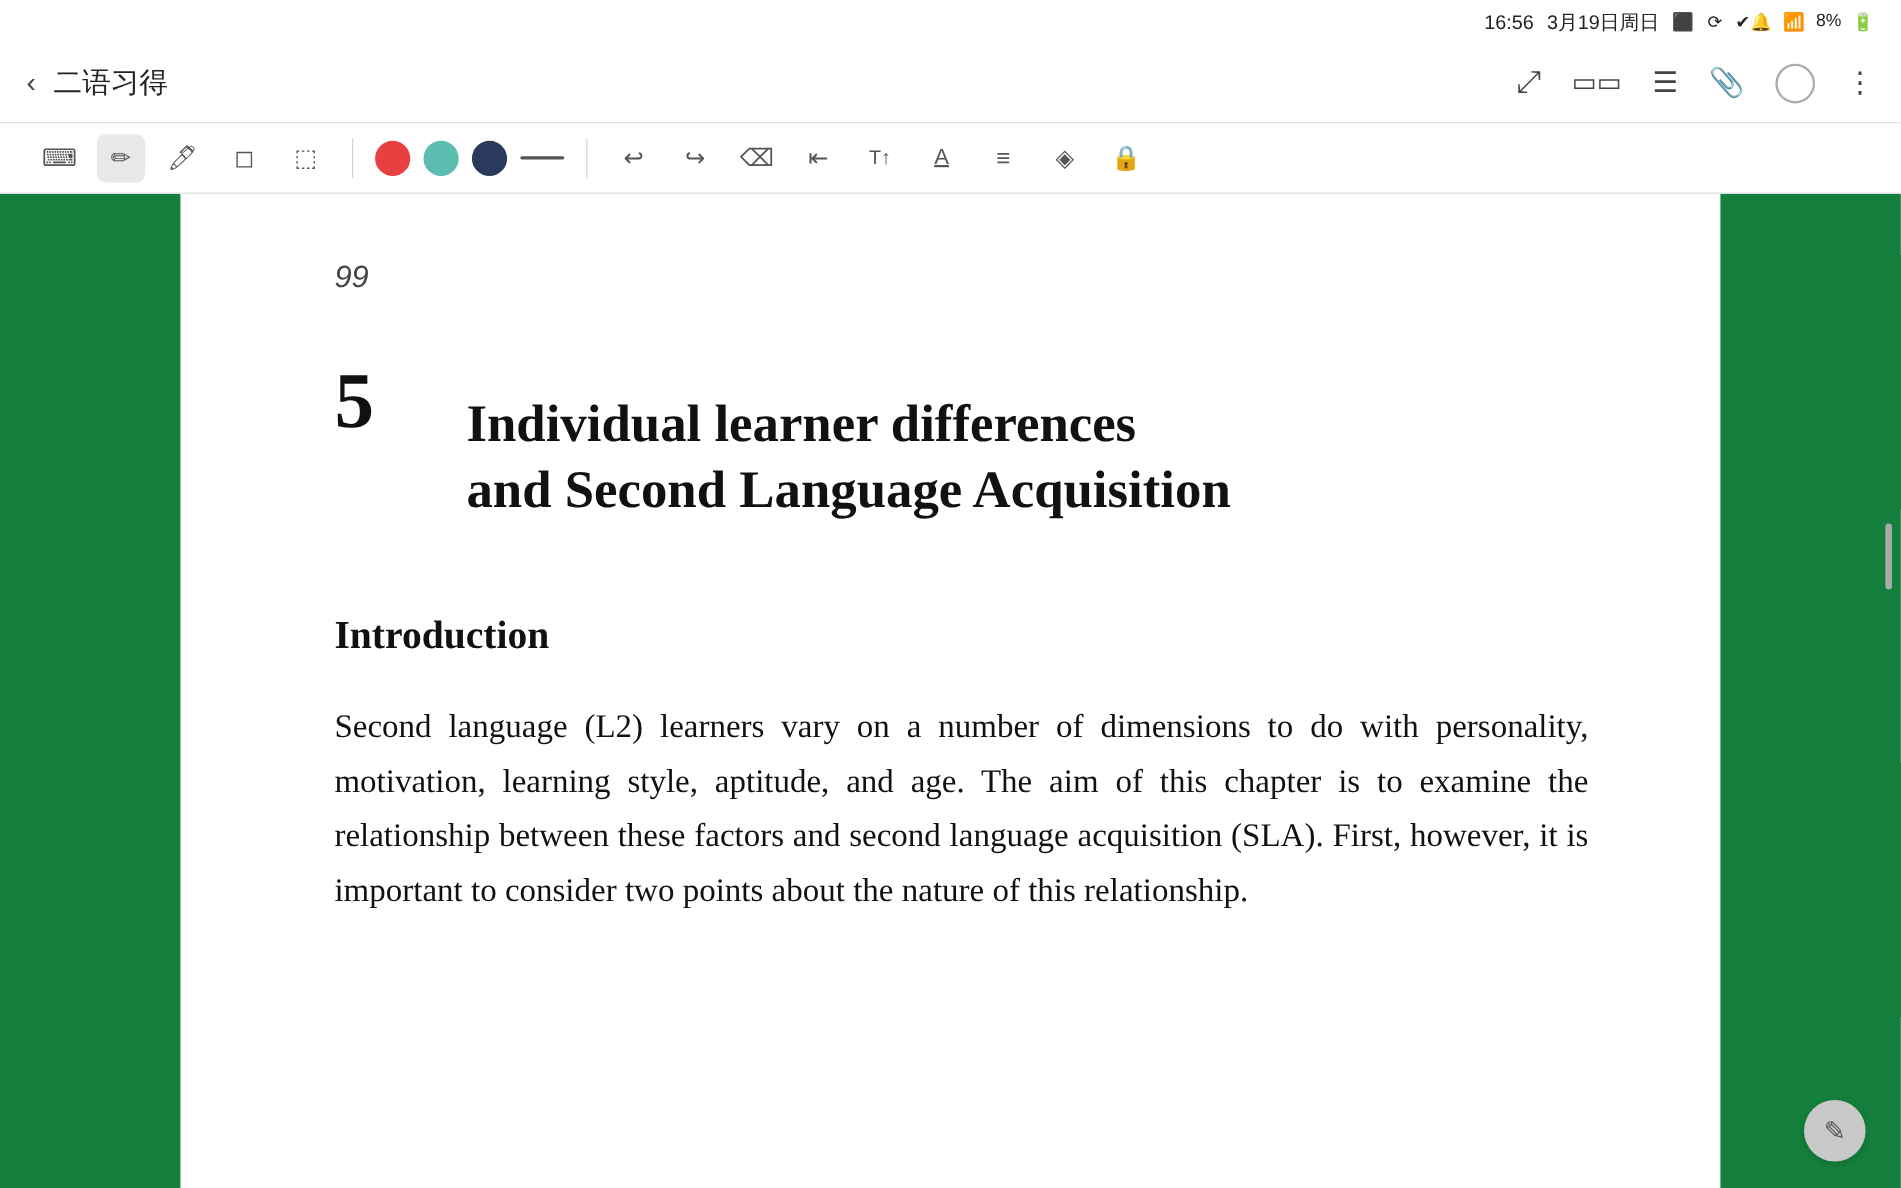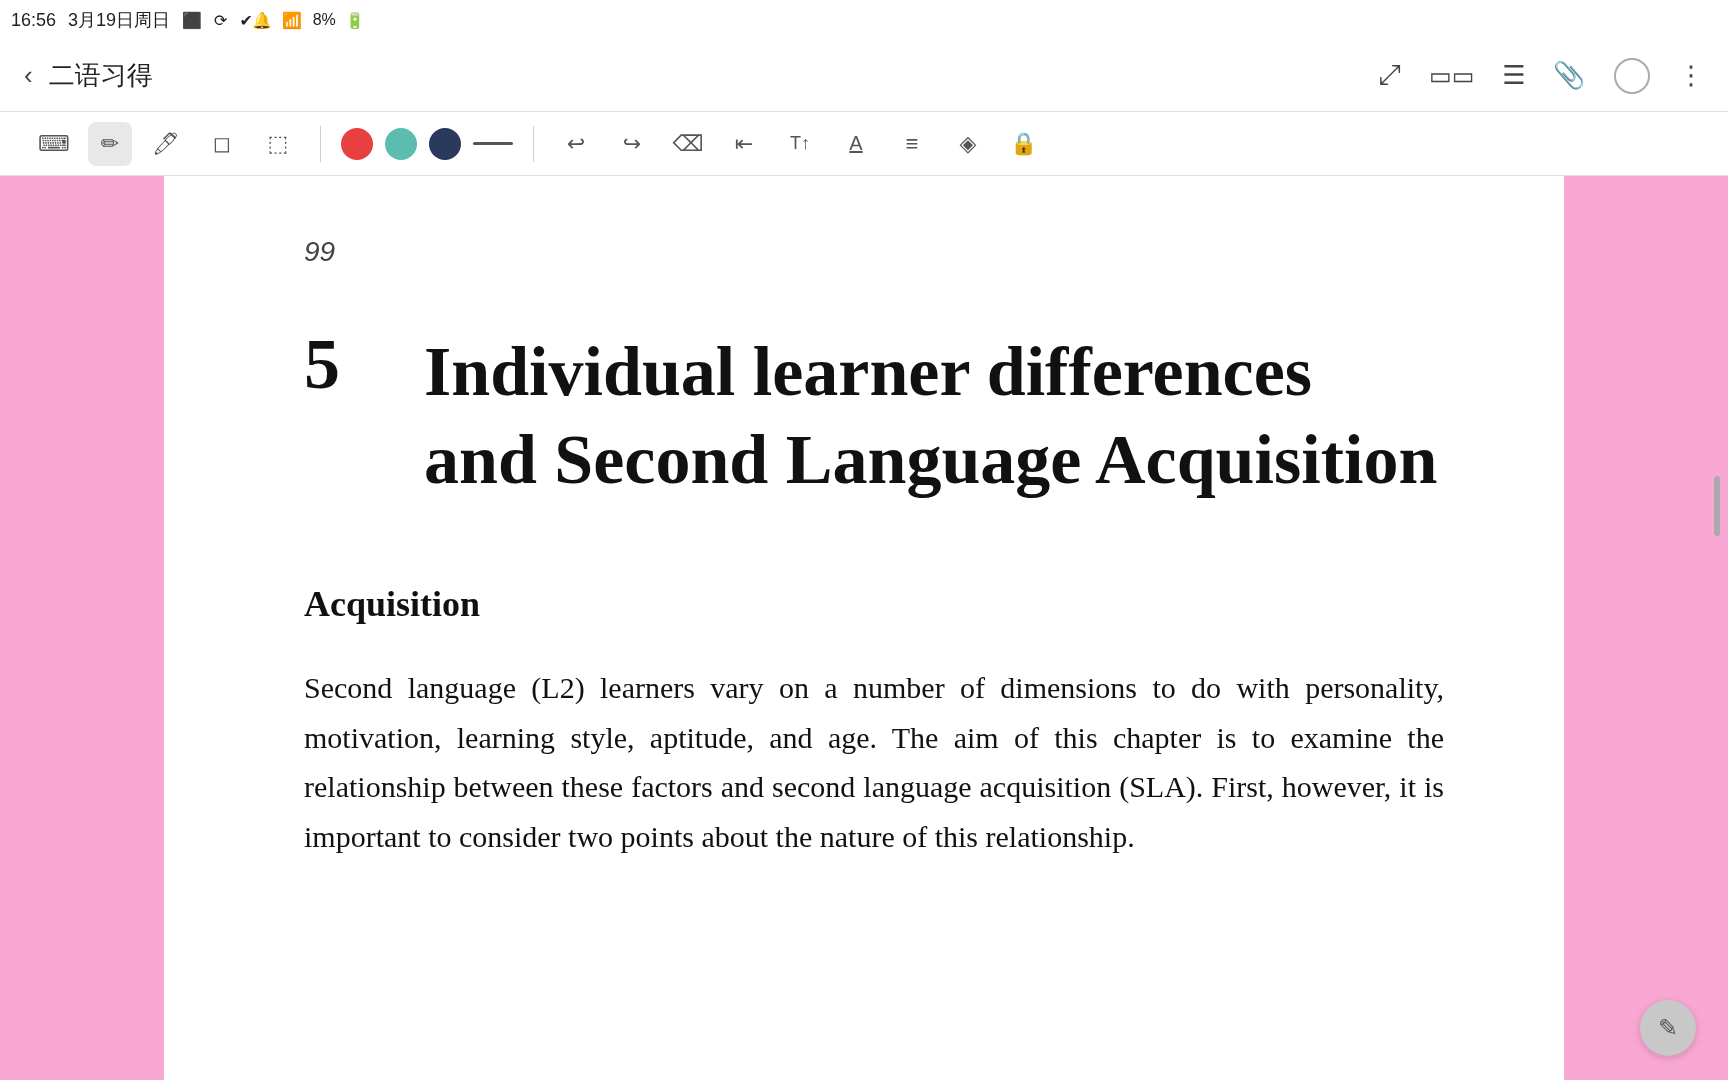--- a/index.html
+++ b/index.html
@@ -16,22 +16,22 @@
     
     .status-bar {
       position: absolute;
       top: 0;
       left: 0;
       width: 100%;
       height: 40px;
       background: #fff;
       display: flex;
       align-items: center;
-      justify-content: flex-start;
-      padding: 0 11px;
+      justify-content: flex-end;
+      padding: 0 24px;
       z-index: 100;
     }
     .status-bar-left {
       display: flex;
       align-items: center;
       gap: 12px;
       font-size: 18px;
       color: #222;
       font-weight: 500;
     }
@@ -144,21 +144,21 @@
       cursor: pointer;
     }
 
     
     .content-area {
       position: absolute;
       top: 176px;
       left: 0;
       width: 100%;
       height: calc(1080px - 176px);
-      background: #f9a8d4;
+      background: #15803d;
       overflow: hidden;
     }
 
     
     .page {
       position: absolute;
       top: 0;
       left: 50%;
       transform: translateX(-50%);
       width: 1400px;
@@ -182,25 +182,26 @@
     }
     .chapter-number {
       font-size: 72px;
       font-weight: 700;
       color: #111;
       line-height: 1;
       font-family: Georgia, serif;
       min-width: 80px;
     }
     .chapter-title {
-      font-size: 70px;
+      font-size: 48px;
       font-weight: 700;
       color: #111;
       line-height: 1.25;
       font-family: Georgia, serif;
+      margin-top: 28px;
     }
 
     .section-title {
       font-size: 36px;
       font-weight: 700;
       color: #111;
       margin-bottom: 28px;
       font-family: Georgia, serif;
     }
 
@@ -306,20 +307,20 @@
 <div class="content-area">
 
   <div class="page">
     <div class="page-number">99</div>
 
     <div class="chapter-header">
       <div class="chapter-number">5</div>
       <div class="chapter-title">Individual learner differences<br>and Second Language Acquisition</div>
     </div>
 
-    <div class="section-title">Acquisition</div>
+    <div class="section-title">Introduction</div>
     <div class="body-text">Second language (L2) learners vary on a number of dimensions to do with personality, motivation, learning style, aptitude, and age. The aim of this chapter is to examine the relationship between these factors and second language acquisition (SLA). First, however, it is important to consider two points about the nature of this relationship.</div>
   </div>
 
   <div class="scroll-handle"></div>
 
   <div class="float-edit-btn">✎</div>
 </div>
 
 </body></html>

